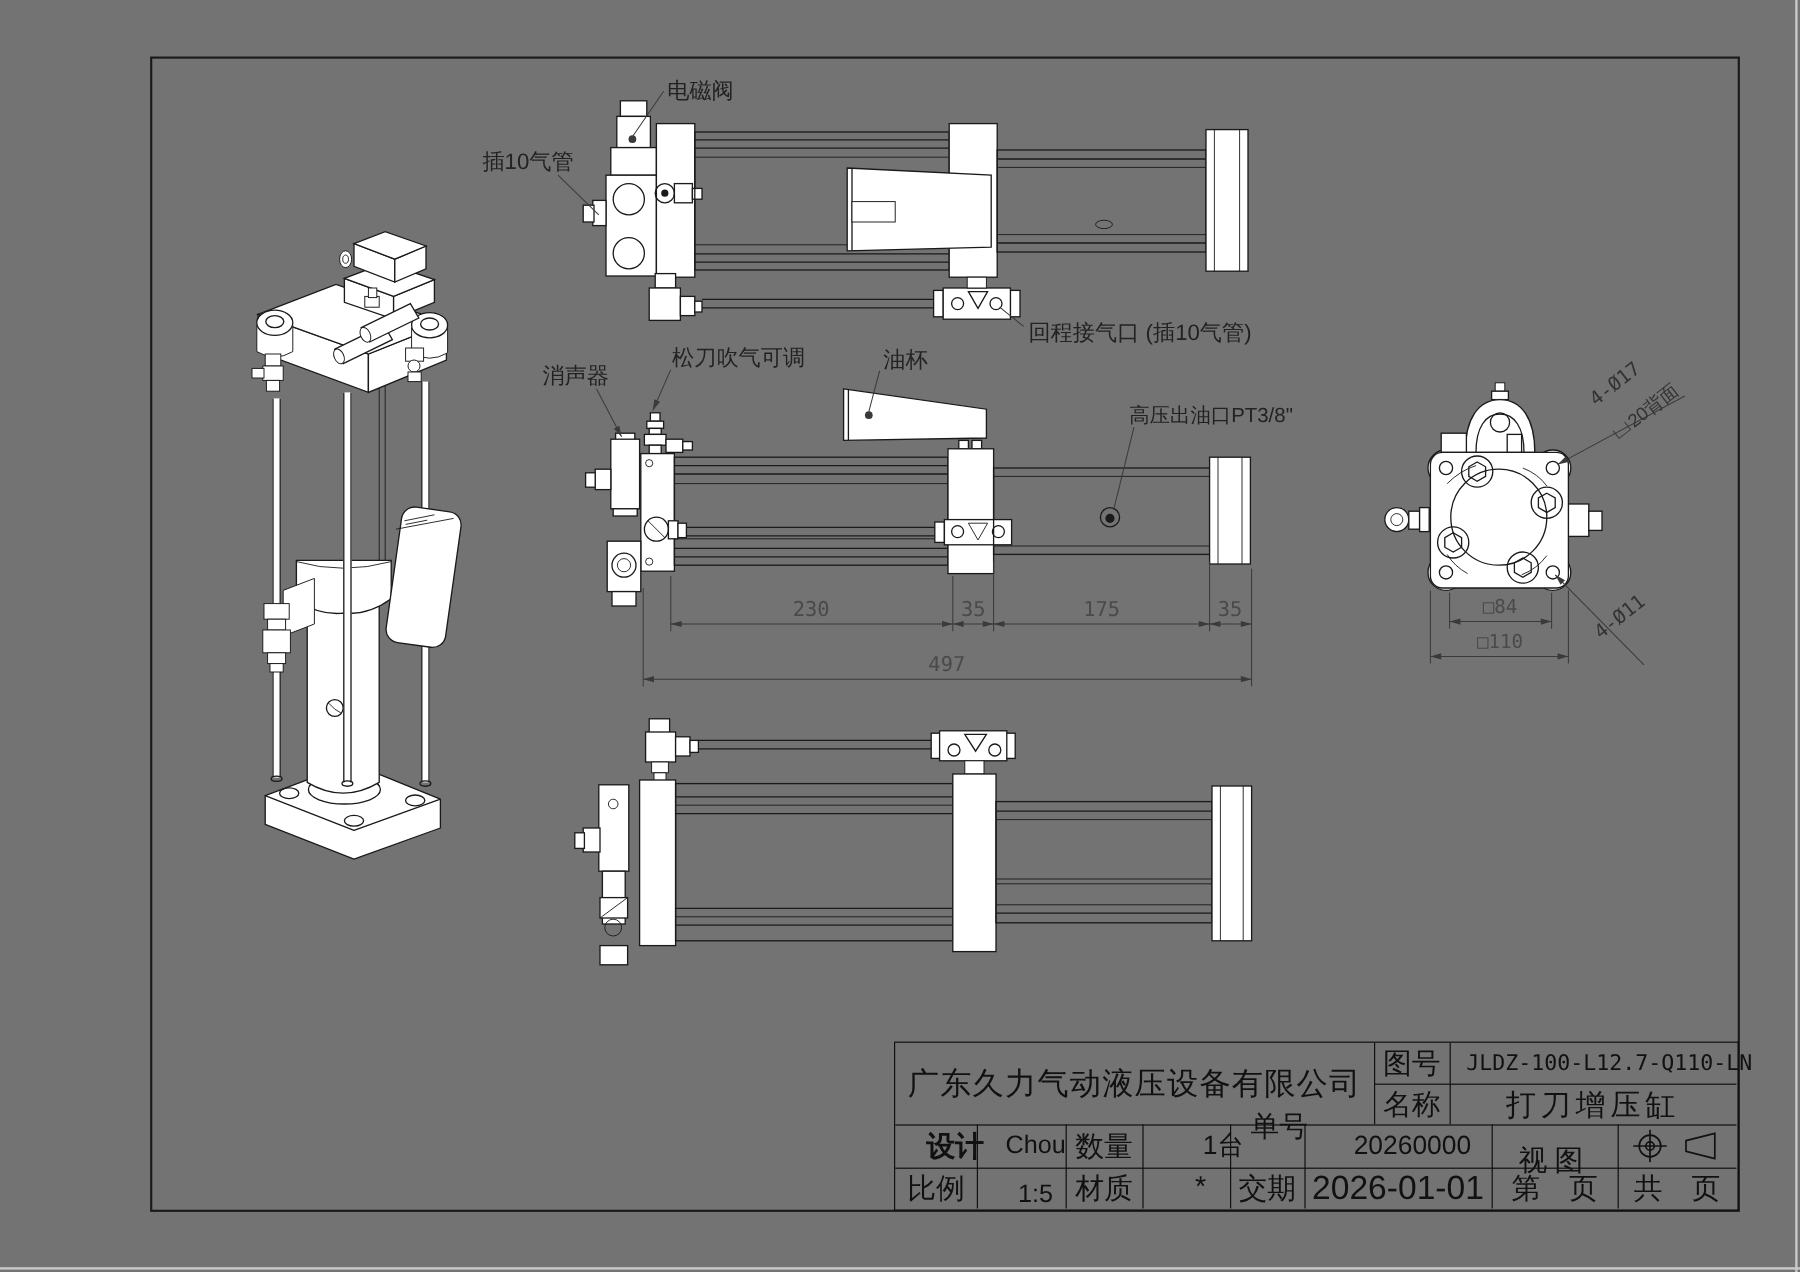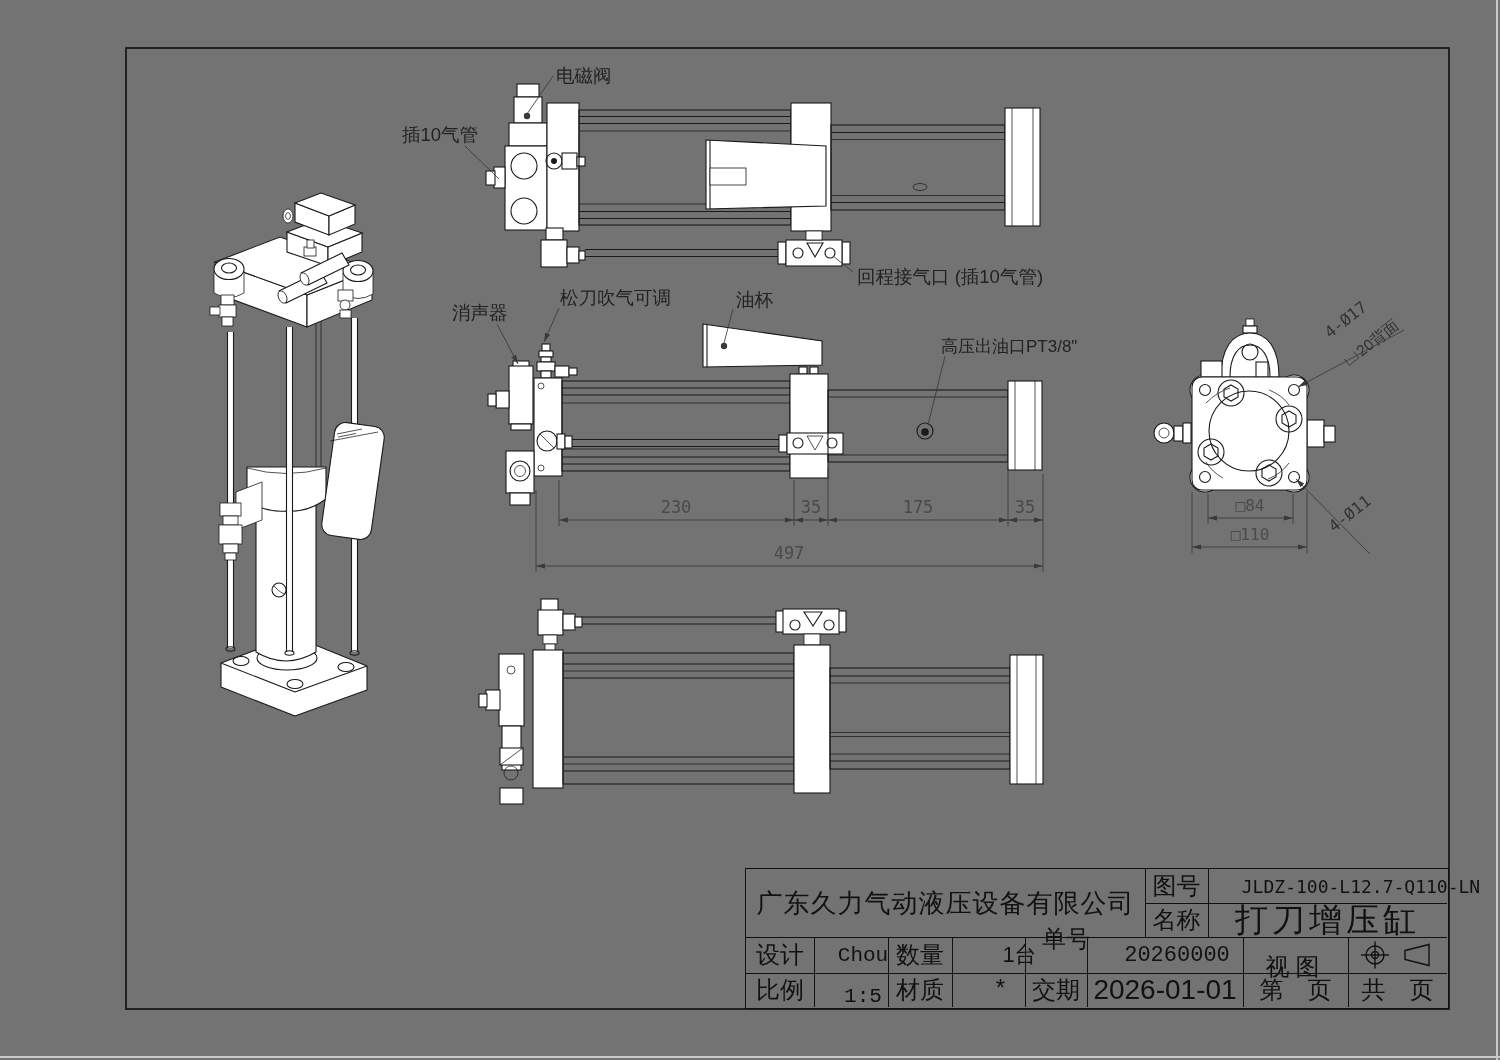--- a/index.html
+++ b/index.html
@@ -24,22 +24,22 @@
   .dm2{font-family:"DejaVu Sans Mono",monospace;font-size:16px;fill:#4a4a4a;text-anchor:middle;}
   .rot{font-family:"DejaVu Sans Mono",monospace;font-size:16px;fill:#333;text-anchor:middle;}
   .rotc{font-family:"Liberation Sans",sans-serif;font-size:15.5px;fill:#333;}
   
   .tb{position:absolute;left:745px;top:868px;width:704px;height:141px;border:1.8px solid #111;box-sizing:border-box;}
   .tb .hl,.tb .vl{position:absolute;background:#111;}
   .tb .cell{position:absolute;display:flex;align-items:center;justify-content:center;
             white-space:nowrap;overflow:hidden;color:#111;}
   .f-company{font-size:26px;letter-spacing:1px;}
   .f-cjk{font-size:24px;}
-  .f-name{font-size:33px;letter-spacing:4px;}
-  .f-mono{font-family:Liberation Mono, monospace;font-size:22px;padding-left:12px;}
+  .f-name{font-size:25px;letter-spacing:4px;}
+  .f-mono{font-family:Liberation Sans, sans-serif;font-size:22px;padding-left:12px;}
   .f-dno{font-family:"DejaVu Sans Mono",monospace;font-size:18px;}
   .f-date{font-family:Liberation Sans, sans-serif;font-size:28px;text-align:right;}
 </style>
 </head>
 <body>
 
 <div class="page">
 
 <svg class="draw" viewBox="0 0 1500 1060">
   <defs>
@@ -439,25 +439,25 @@
   <div class="vl" style="left:68px;top:68px;width:1.4px;height:70px;"></div>
   <div class="vl" style="left:142px;top:68px;width:1.4px;height:70px;"></div>
   <div class="vl" style="left:206px;top:68px;width:1.4px;height:70px;"></div>
   <div class="vl" style="left:279px;top:68px;width:1.4px;height:70px;"></div>
   <div class="vl" style="left:341px;top:68px;width:1.4px;height:70px;"></div>
   <div class="vl" style="left:497px;top:68px;width:1.4px;height:70px;"></div>
   <div class="vl" style="left:602px;top:68px;width:1.4px;height:70px;"></div>
 
   <div class="cell f-company" style="left:0;top:0;width:399px;height:68px;">广东久力气动液压设备有限公司</div>
   <div class="cell f-cjk" style="left:399px;top:0;width:63px;height:34px;">图号</div>
-  <div class="cell f-dno" style="left:462px;top:0;width:266px;height:34px;padding-left:20px;">JLDZ-100-L12.7-Q110-LN</div>
+  <div class="cell f-dno" style="left:462px;top:0;width:266px;height:34px;">JLDZ-100-L12.7-Q110-LN</div>
   <div class="cell f-cjk" style="left:399px;top:34px;width:63px;height:34px;">名称</div>
   <div class="cell f-name" style="left:462px;top:34px;width:239px;height:34px;">打刀增压缸</div>
 
-  <div class="cell f-cjk" style="left:0;top:68px;width:68px;height:36px;">设计</div>
+  <div class="cell f-cjk" style="left:16px;top:68px;width:68px;height:36px;font-weight:bold;">设计</div>
   <div class="cell f-mono" style="left:68px;top:68px;width:74px;height:36px;font-size:21px;">Chou</div>
   <div class="cell f-cjk" style="left:142px;top:68px;width:64px;height:36px;">数量</div>
   <div class="cell f-cjk" style="left:206px;top:68px;width:73px;height:36px;font-size:22px;padding-left:31px;">1台</div>
   <div class="cell f-cjk" style="left:279px;top:52px;width:62px;height:36px;margin-left:10px;">单号</div>
   <div class="cell f-mono" style="left:341px;top:68px;width:156px;height:36px;">20260000</div>
   <div class="cell f-cjk" style="left:497px;top:80px;width:105px;height:36px;letter-spacing:6px;">视图</div>
   <div class="cell" style="left:602px;top:68px;width:99px;height:36px;">
     <svg width="86" height="28" viewBox="0 0 86 28">
       <g stroke="#111" fill="none" stroke-width="1.4">
         <circle cx="20" cy="14" r="9"></circle>

